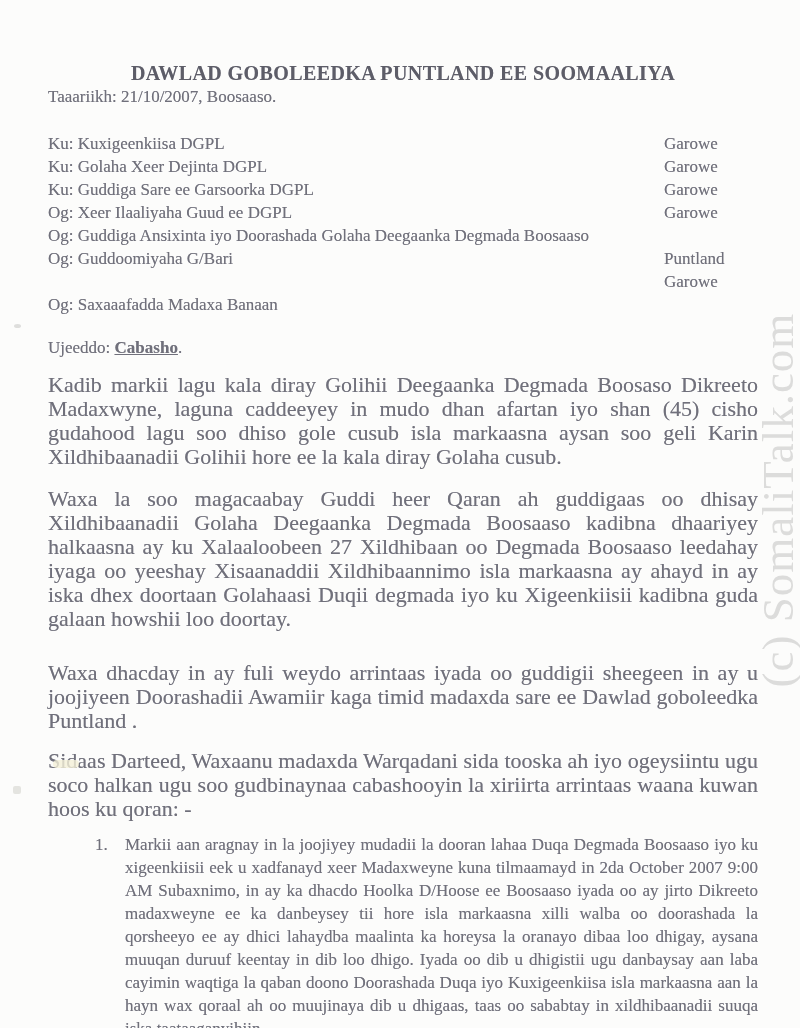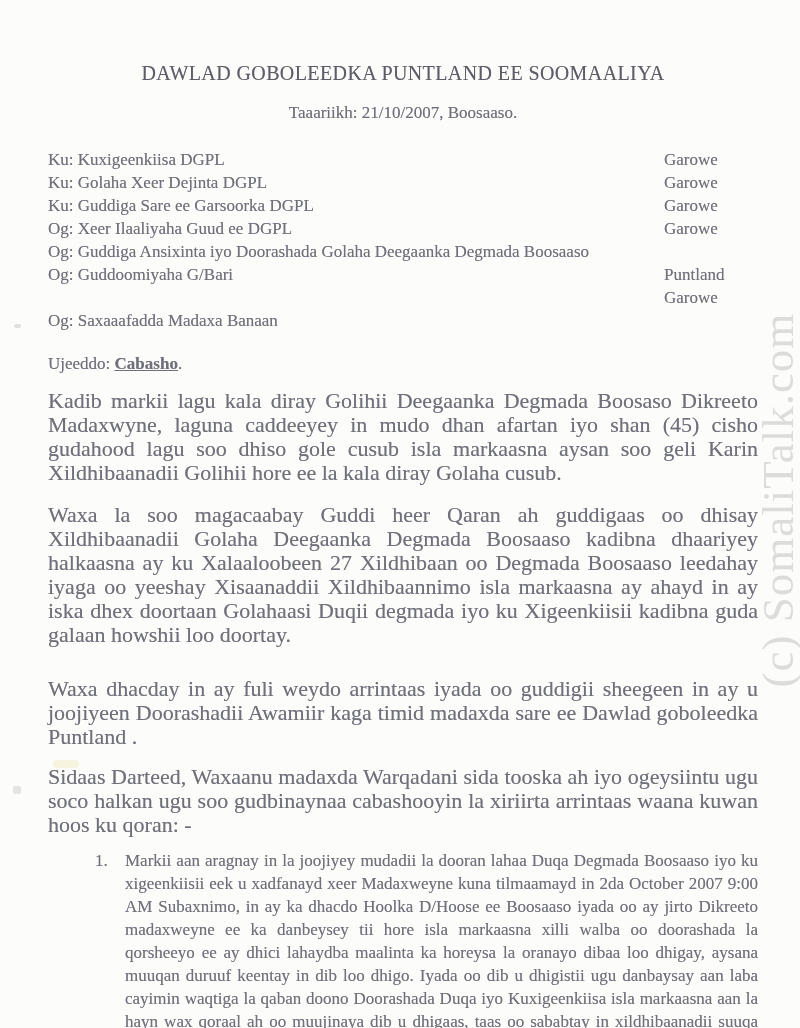--- a/index.html
+++ b/index.html
@@ -13,27 +13,27 @@
     padding: 60px 42px 0 48px;
     color: #70707b;
     font-family: "Liberation Serif", serif;
     text-shadow: 0 0 0.5px rgba(112,112,123,0.55);
   }
   .title {
     margin: 0;
     text-align: center;
     font-size: 20px;
     line-height: 26px;
-    font-weight: normal;
+    font-weight: bold;
     letter-spacing: 0.4px;
     color: #5d5d68;
   }
   .date-line {
-    margin-top: 16px;
-    text-align: center;
+    margin-top: 0;
+    text-align: left;
     font-size: 17px;
     line-height: 22px;
   }
   .recipients { margin-top: 24px; font-size: 17px; }
   .recipient-row {
     position: relative;
     height: 23px;
     line-height: 23px;
     white-space: nowrap;
   }

